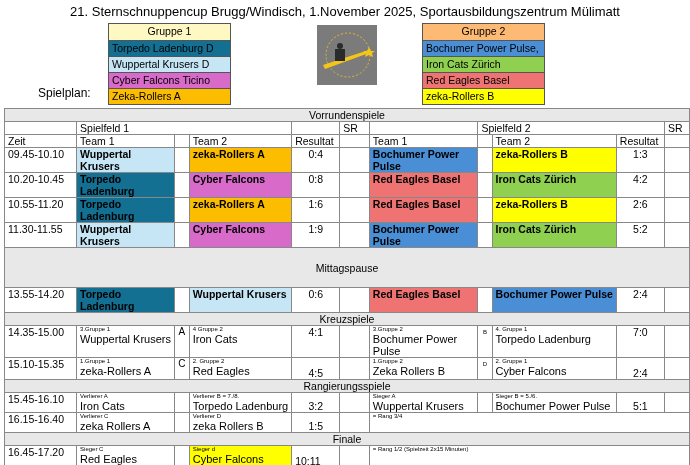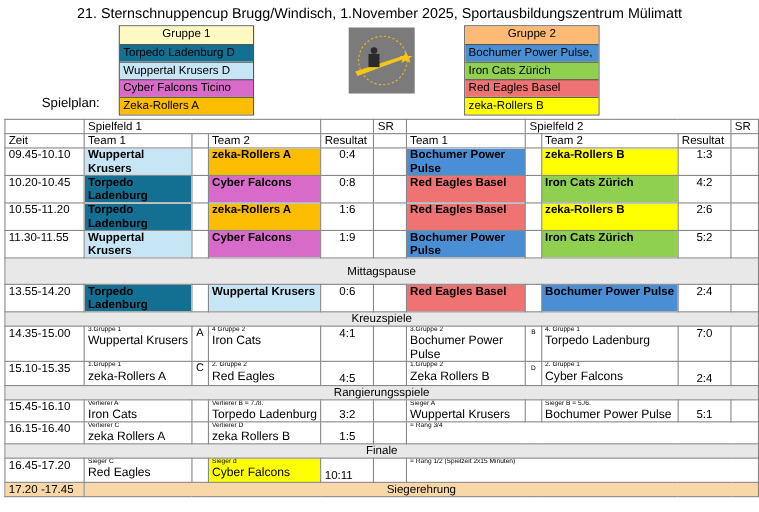--- a/index.html
+++ b/index.html
@@ -61,20 +61,23 @@
       <col style="width:49px">
       <col style="width:32px">
     <col style="width:112px">
       <col style="width:15px">
       <col style="width:118px">
       <col style="width:49px">
       <col style="width:26px">
   </colgroup>
 
   <tbody>
+      <tr class="sec">
+        <td class="sechead" colspan="11">Vorrundenspiele</td>
+      </tr>
   <tr style="height:12px">
     <td></td>
     <td colspan="3">Spielfeld 1</td>
     <td></td>
     <td>SR</td>
     <td></td>
     <td colspan="3">Spielfeld 2</td>
     <td>SR</td>
   </tr>
   <tr style="height:12px">
@@ -138,21 +141,21 @@
     <td class="c">1:9</td>
     <td></td>
     <td class="bold wrap" style="background:#4a8fd6">Bochumer Power Pulse</td>
     <td></td>
     <td class="bold wrap" style="background:#8fd050">Iron Cats Zürich</td>
     <td class="c">5:2</td>
     <td></td>
   </tr>
 
   <tr class="sec">
-        <td class="sechead" colspan="11" style="height:24px;vertical-align:middle">Mittagspause</td>
+        <td class="sechead" colspan="11" style="height:40px;vertical-align:middle">Mittagspause</td>
       </tr>
 
   <tr style="height:24px">
     <td>13.55-14.20</td>
     <td class="bold wrap" style="background:#137092">Torpedo Ladenburg</td>
     <td></td>
     <td class="bold" style="background:#c6e6f6">Wuppertal Krusers</td>
     <td class="c">0:6</td>
     <td></td>
     <td class="bold" style="background:#ef7373">Red Eagles Basel</td>

